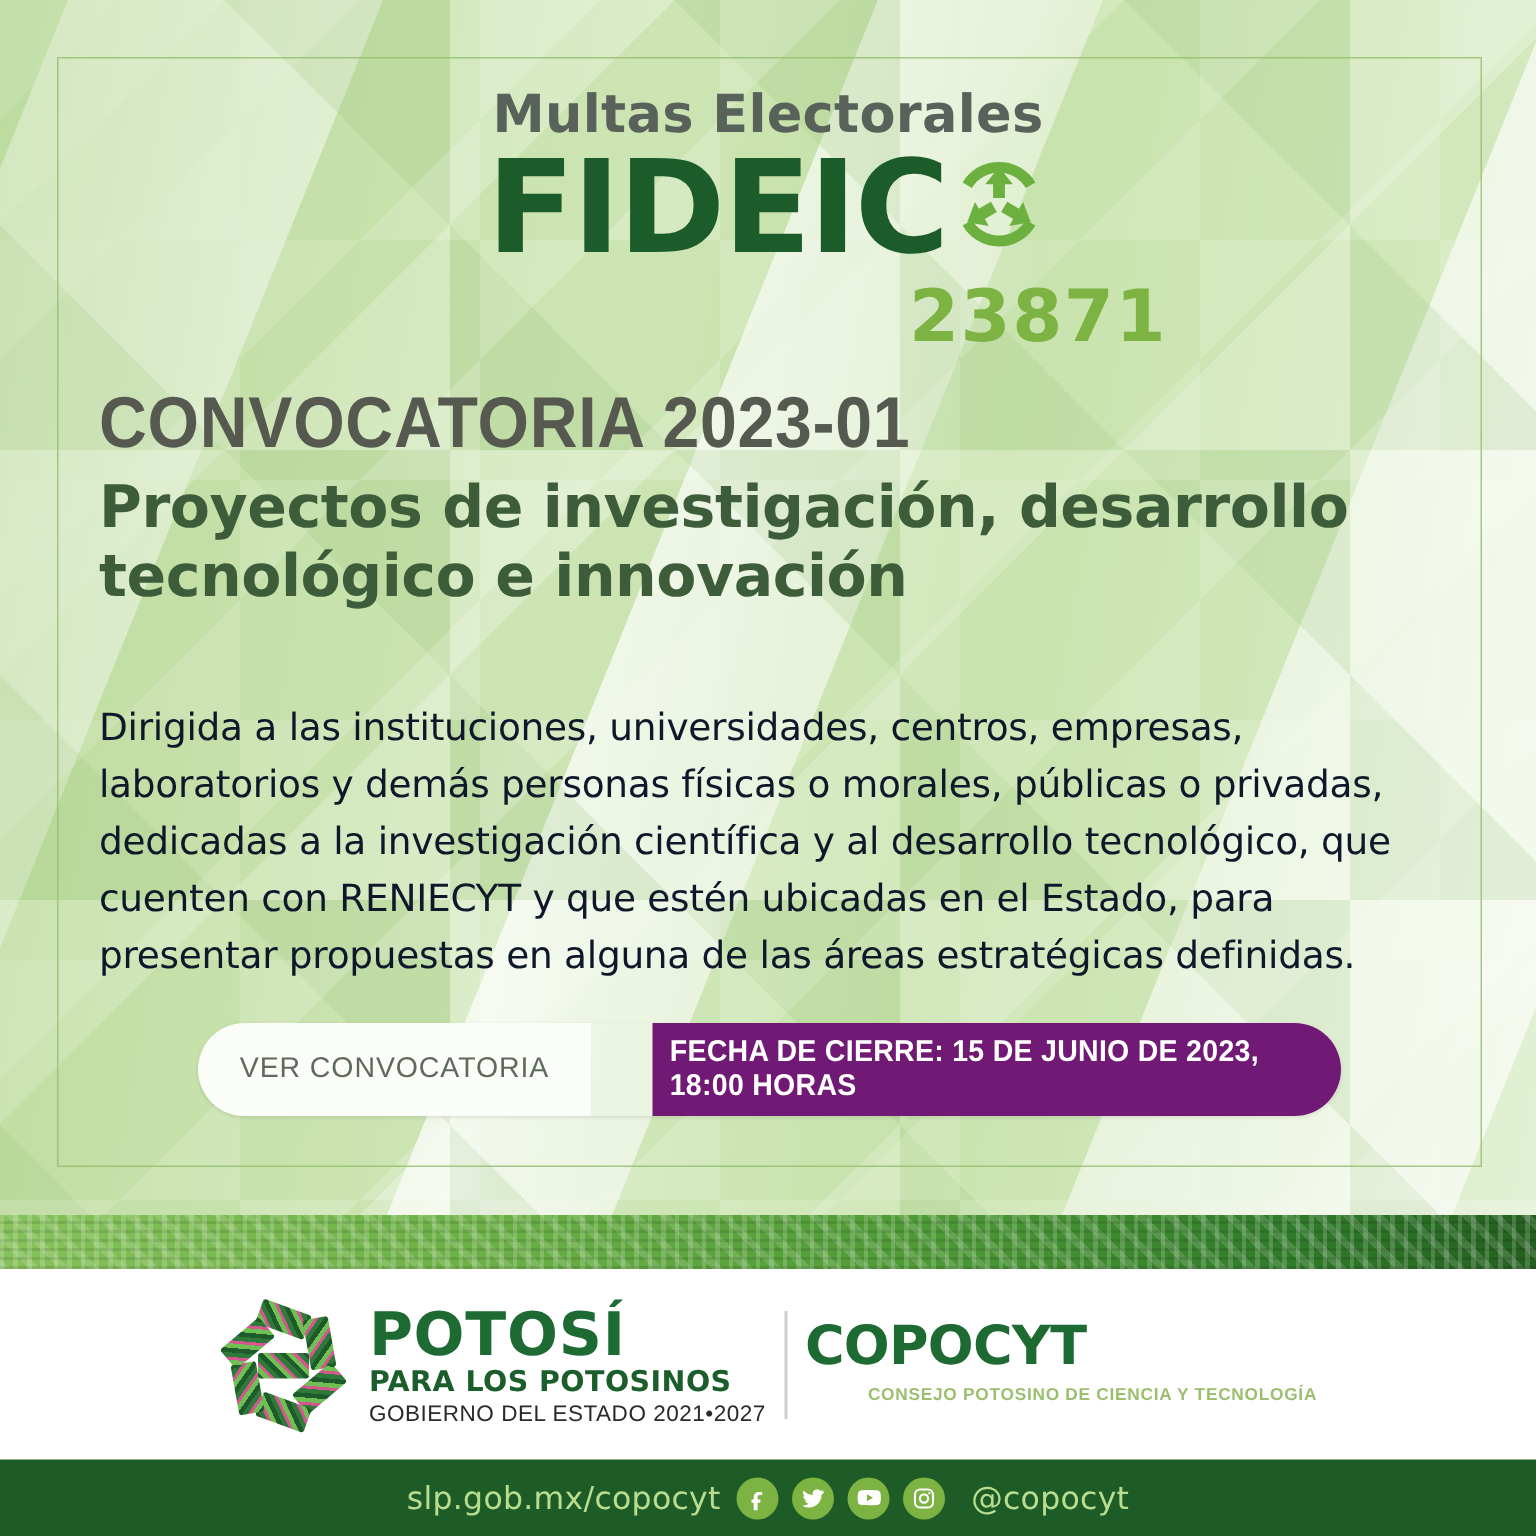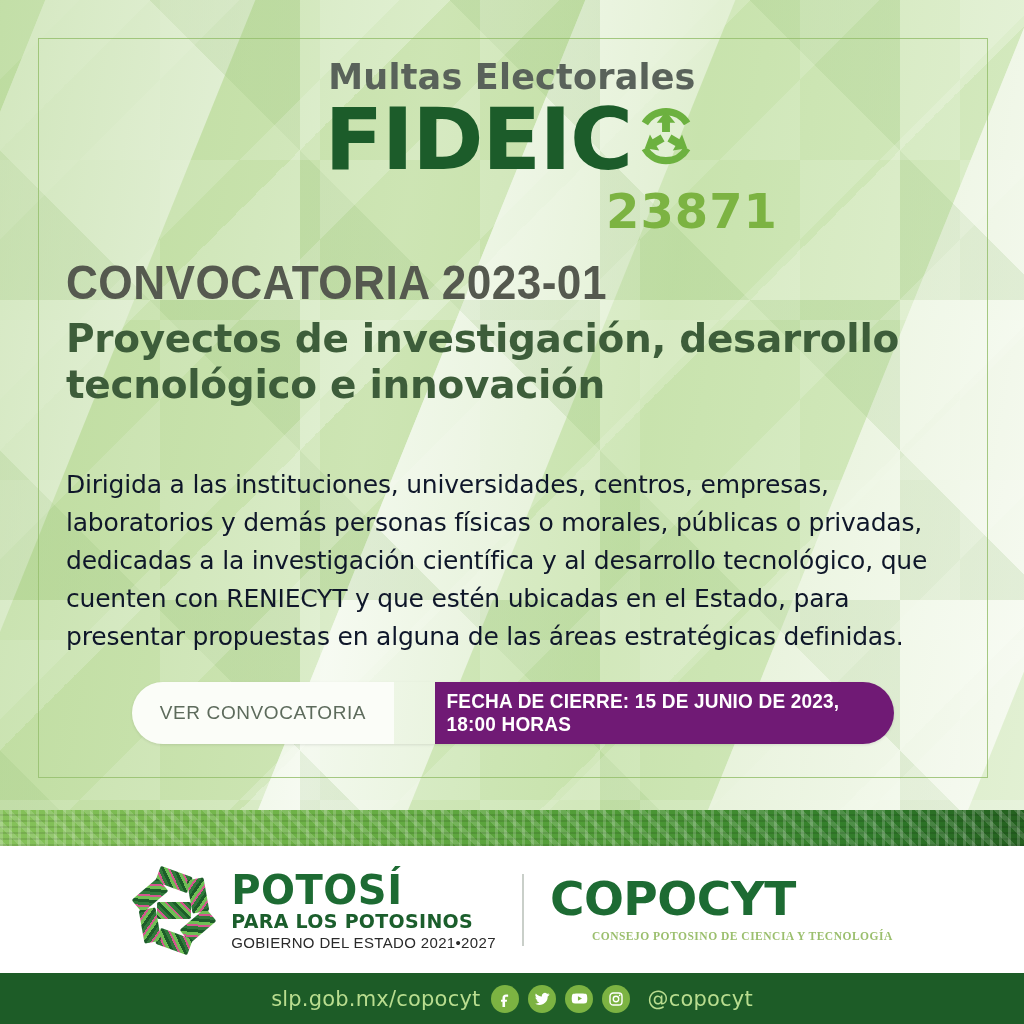--- a/index.html
+++ b/index.html
@@ -147,21 +147,21 @@
     background-image:
       repeating-linear-gradient(90deg, rgba(255,255,255,.18) 0 3px, transparent 3px 9px),
       repeating-linear-gradient(0deg, rgba(0,0,0,.10) 0 2px, transparent 2px 6px),
       repeating-linear-gradient(45deg, rgba(255,255,255,.14) 0 5px, transparent 5px 14px);
   }
 
   
   .logos {
     position:absolute; left:0; top:846px; width:1024px; height:127px;
     background:#ffffff;
-    display:flex; align-items:center; justify-content:center; gap:26px;
+    display:flex; align-items:center; justify-content:center; gap:12px;
   }
   .potosi { display:flex; align-items:center; gap:14px; }
 
   .motif { width:86px; height:86px; position:relative; }
   .petal { position:absolute; width:34px; height:17px; border-radius:2px;
            background:
              repeating-linear-gradient(45deg,#1d5c2a 0 3px,#6fbf55 3px 6px,#d4568f 6px 8px,#2f7a3a 8px 11px); }
 
   .potosi-text { line-height:1; }
   .p-main {
@@ -174,27 +174,27 @@
   }
   .p-gov {
     font-size:15px; font-weight:400; color:#2a2a2a; letter-spacing:.35px; margin-top:4px;
     font-family:"Liberation Sans", sans-serif;
   }
 
   .divider { width:2px; height:72px; background:#c9cfc9; }
 
   .copocyt-text { line-height:1; }
   .c-main {
-    font-size:47px; font-weight:700; color:#1d6b33; letter-spacing:-.5px;
+    font-size:36px; font-weight:700; color:#1d6b33; letter-spacing:-.5px;
     font-family:"DejaVu Sans", sans-serif;
   }
   .c-sub {
     font-size:11.5px; font-weight:700; color:#9bbf6e; letter-spacing:.5px;
     margin-top:7px; line-height:1.35;
-    font-family:Liberation Serif, serif;
+    font-family:Liberation Sans, sans-serif;
     margin-left:42px;
   }
 
   
   .bottom-bar {
     position:absolute; left:0; top:973px; width:1024px; height:51px;
     background:#1d5c27;
     display:flex; align-items:center; justify-content:center; gap:11px;
   }
   .url, .handle {

